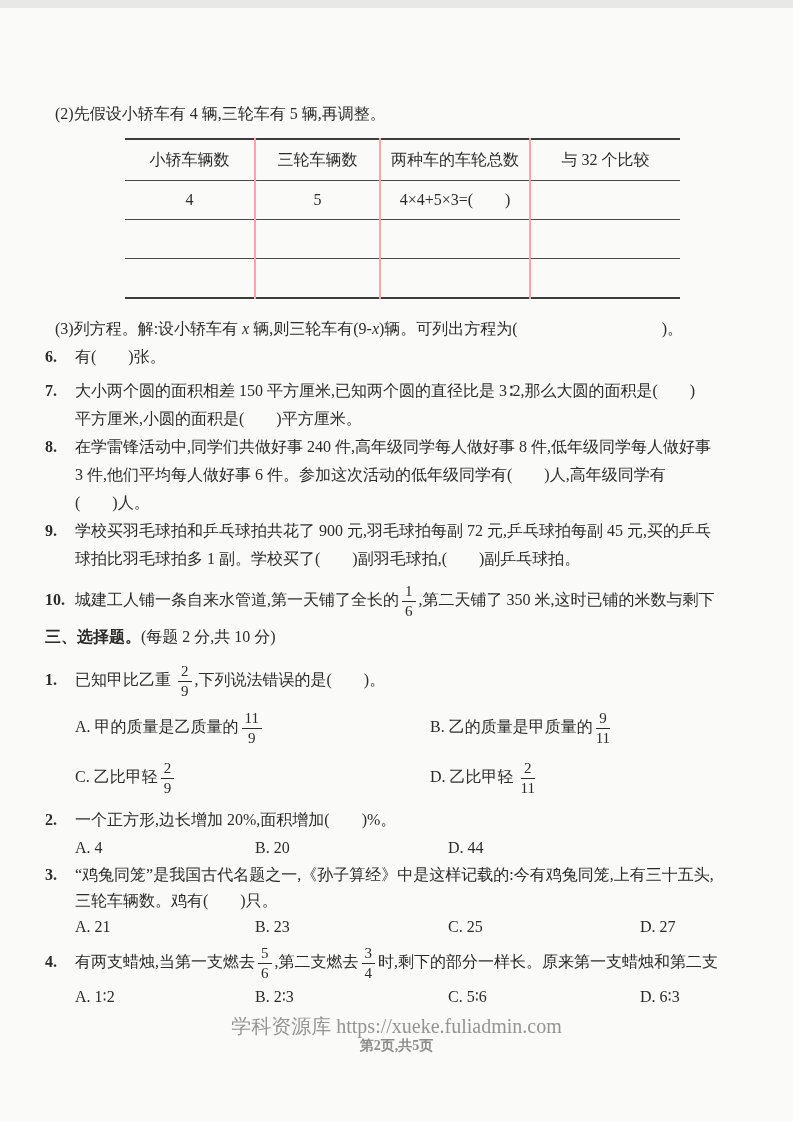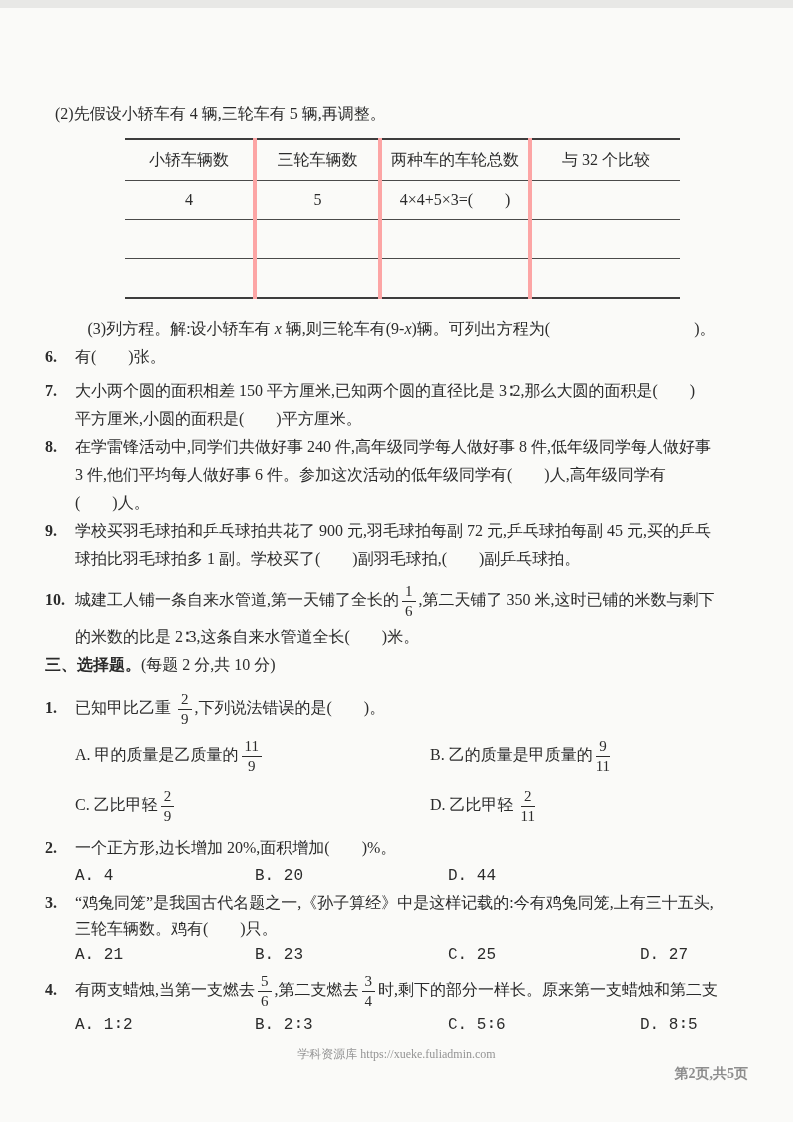--- a/index.html
+++ b/index.html
@@ -31,55 +31,55 @@
   .frac .den{display:block;padding-top:1px;}
   i{font-style:italic;}
   
   .veh-table{
     border-collapse:collapse;
     margin:10px 0 0 80px;
     border-top:2px solid #3d3d3d;
     border-bottom:2px solid #3d3d3d;
   }
   .veh-table th,.veh-table td{
-    border-right:4px solid #fca5a5;
+    border-right:2px solid #fca5a5;
     border-top:1px solid #4a4a4a;
     font-weight:normal;text-align:center;
     font-size:16px;padding:0;
   }
   .veh-table th{height:40px;border-top:none;}
   .veh-table td{height:38px;}
   .veh-table th:last-child,.veh-table td:last-child{border-right:none;}
   .c1{width:130px;} .c2{width:125px;} .c3{width:150px;} .c4{width:150px;}
   
   .b-intro2{margin-top:76px;}
-  .b-part3{margin-top:16px;text-align:center;}
+  .b-part3{margin-top:16px;}
   .b-q6{margin-top:0;}
   .b-q7{margin-top:6px;}
   .b-q10{margin-top:4px;}
   .b-head3{margin-top:0;height:28px;line-height:28px;}
   .b-s3q1{margin-top:6px;}
   .b-q2{margin-top:3px;}
   .head-bold{font-weight:bold;}
   
   .opts4{
     display:grid;grid-template-columns:180px 193px 192px 1fr;
-    padding-left:30px;height:28px;line-height:28px;white-space:nowrap;font-family:Liberation Mono, monospace;
+    padding-left:30px;height:28px;line-height:28px;white-space:nowrap;
   }
   .opts4-tight{height:26px;line-height:26px;}
   .opts2{
     display:grid;grid-template-columns:355px 1fr;
     padding-left:30px;height:50px;align-items:center;white-space:nowrap;
   }
   .line26{height:26px;line-height:26px;white-space:nowrap;}
   .line-frac44{height:44px;line-height:44px;white-space:nowrap;}
   
   .footer{margin-top:6px;text-align:center;color:#949494;}
-  .footer-site{font-size:12px;line-height:20px;}
-  .footer-page{font-size:14px;line-height:19px;font-weight:bold;color:#8d8d8d;text-align:right;}
+  .footer-site{font-size:20px;line-height:20px;}
+  .footer-page{font-size:14px;line-height:19px;font-weight:bold;color:#8d8d8d;}
 </style>
 </head>
 <body>
 
 <div class="page">
 <div class="flow">
 
   <div class="line indent1 b-intro2">(2)先假设小轿车有 4 辆,三轮车有 5 辆,再调整。</div>
 
   <table class="veh-table">
@@ -139,21 +139,20 @@
 
   <div class="q">
     <span class="qnum">9.</span>
     <div class="line">学校买羽毛球拍和乒乓球拍共花了 900 元,羽毛球拍每副 72 元,乒乓球拍每副 45 元,买的乒乓</div>
     <div class="line">球拍比羽毛球拍多 1 副。学校买了(　　)副羽毛球拍,(　　)副乒乓球拍。</div>
   </div>
 
   <div class="q b-q10">
     <span class="qnum qnum-frac">10.</span>
     <div class="line-frac">城建工人铺一条自来水管道,第一天铺了全长的<span class="frac"><span class="num">1</span><span class="den">6</span></span>,第二天铺了 350 米,这时已铺的米数与剩下</div>
-    <div class="line">的米数的比是 2∶3,这条自来水管道全长(　　)米。</div>
   </div>
 
   <div class="b-head3">
     <span class="head-bold">三、选择题。</span><span>(每题 2 分,共 10 分)</span>
   </div>
 
   <div class="q b-s3q1">
     <span class="qnum qnum-frac">1.</span>
     <div class="line-frac">已知甲比乙重 <span class="frac"><span class="num">2</span><span class="den">9</span></span>,下列说法错误的是(　　)。</div>
   </div>
@@ -189,21 +188,21 @@
   </div>
 
   <div class="q">
     <span class="qnum" style="line-height:44px;">4.</span>
     <div class="line-frac44">有两支蜡烛,当第一支燃去<span class="frac"><span class="num">5</span><span class="den">6</span></span>,第二支燃去<span class="frac"><span class="num">3</span><span class="den">4</span></span>时,剩下的部分一样长。原来第一支蜡烛和第二支</div>
   </div>
   <div class="opts4 opts4-tight">
     <span>A. 1∶2</span>
     <span>B. 2∶3</span>
     <span>C. 5∶6</span>
-    <span>D. 8∶5</span>
+    <span>D. 6∶3</span>
   </div>
 
   <div class="footer">
     <div class="footer-site">学科资源库 https://xueke.fuliadmin.com</div>
     <div class="footer-page">第2页,共5页</div>
   </div>
 
 </div>
 </div>
 

